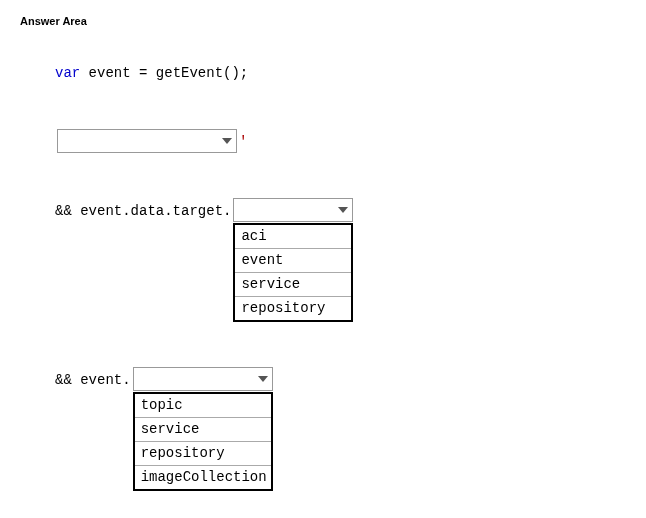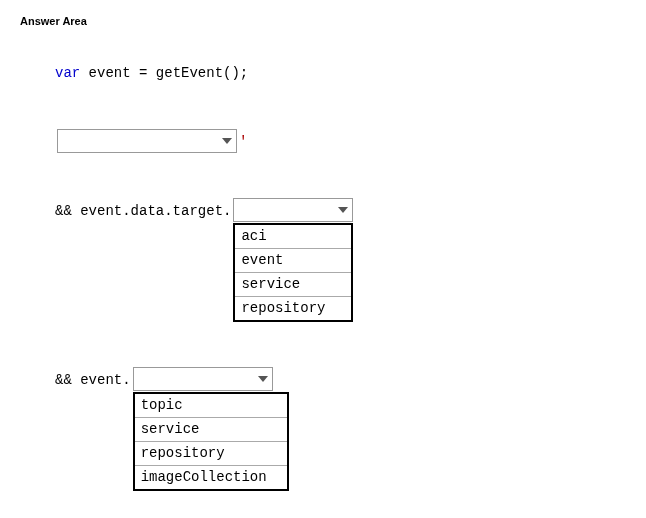--- a/index.html
+++ b/index.html
@@ -77,21 +77,21 @@
       font-family: Consolas, "Courier New", monospace;
     }
     .dropdown-list .opt:last-child {
       border-bottom: none;
     }
     .d1-control { width: 180px; }
     .d1-list { width: 195px; }
     .d2-control { width: 120px; }
     .d2-list { width: 120px; }
     .d3-control { width: 140px; }
-    .d3-list { width: 156px; }
+    .d3-list { width: 140px; }
     .text-seg {
       display: inline-block;
       padding-top: 3px;
       white-space: pre;
     }
   </style>
 </head>
 <body>
 
 <div class="title">Answer Area</div>

